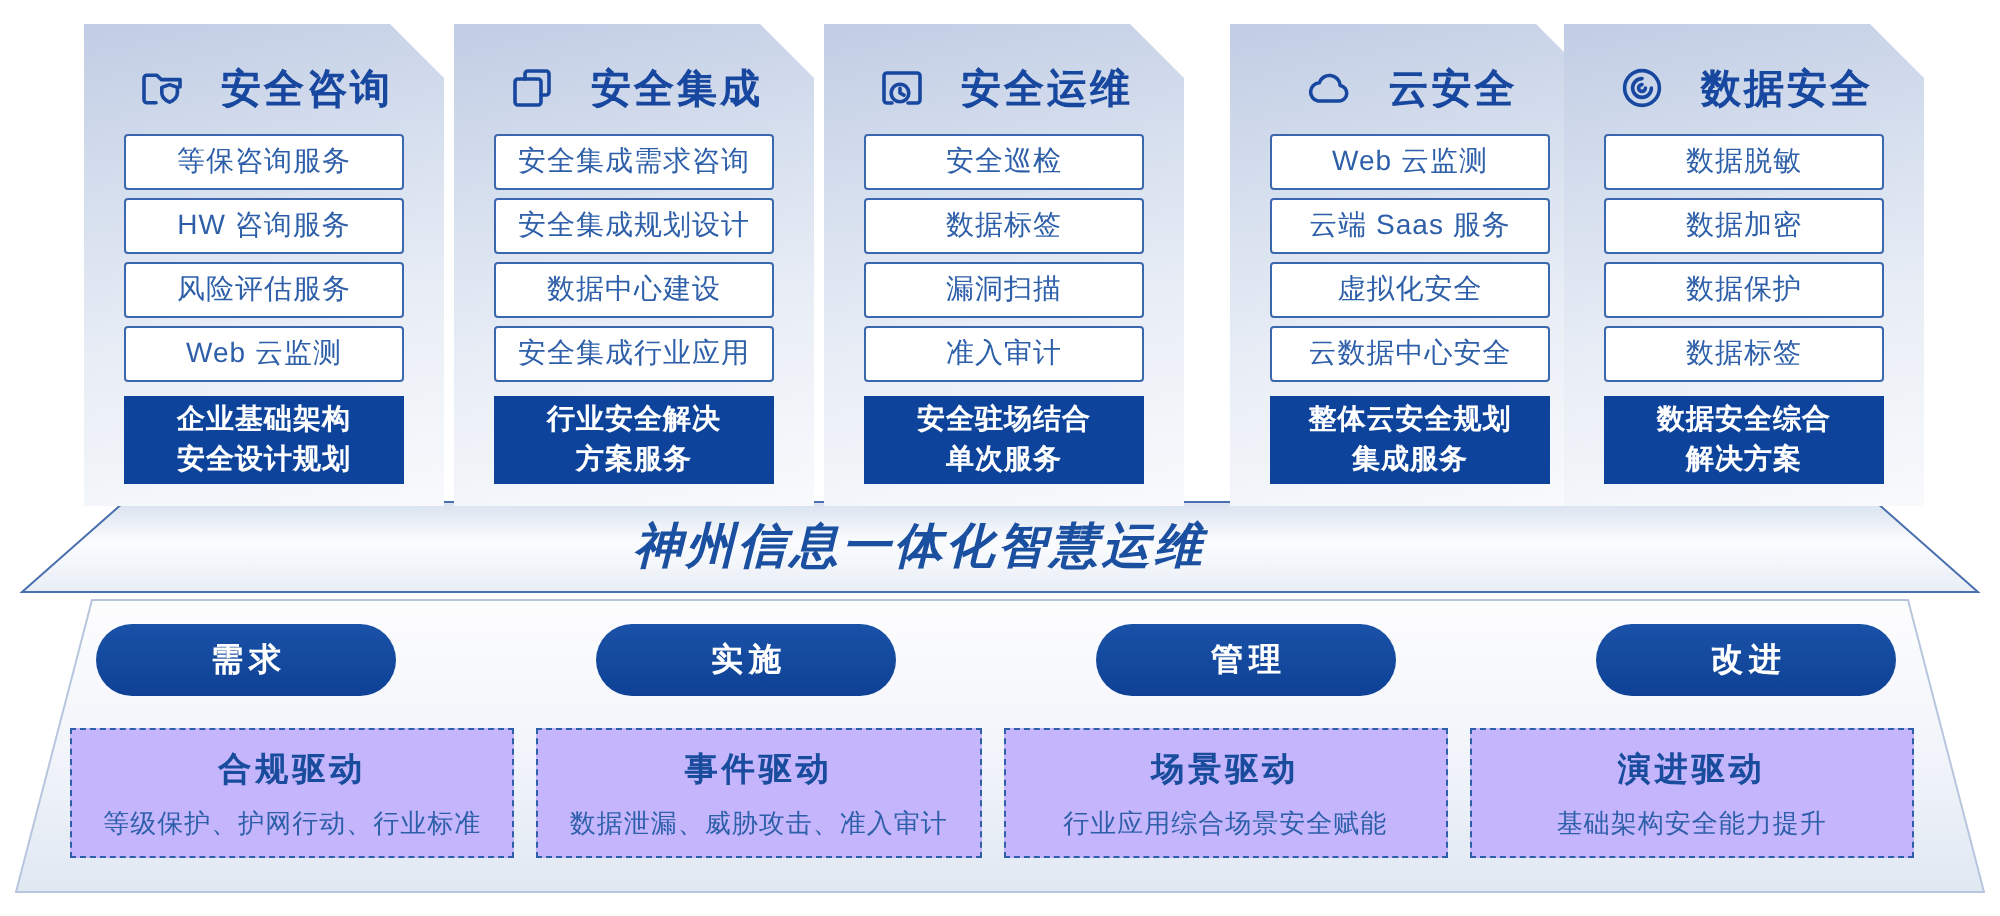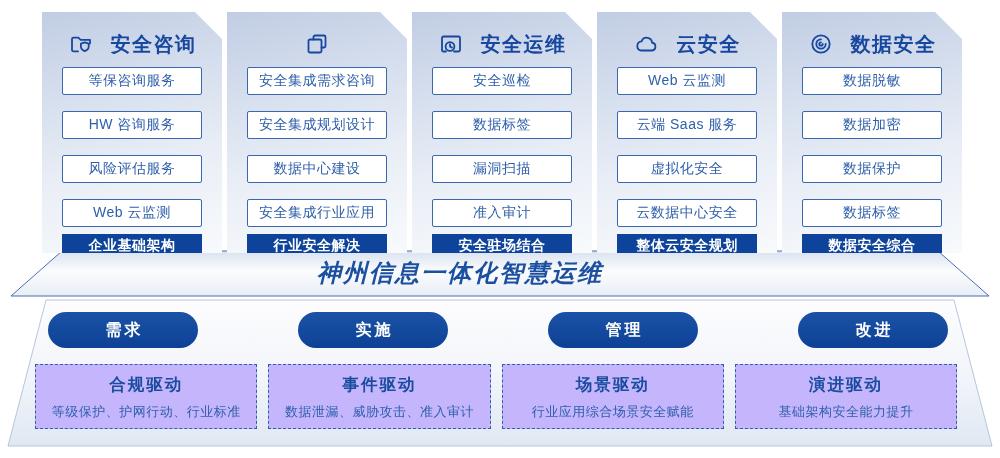--- a/index.html
+++ b/index.html
@@ -9,21 +9,21 @@
   }
   
   .card{
     position:absolute;top:12px;width:180px;height:241px;z-index:2;
     background:linear-gradient(168deg,#c1cde4 0%,#d6dfee 32%,#e9eef6 62%,#f8fafc 100%);
     clip-path:polygon(0 0,153px 0,180px 27px,180px 241px,0 241px);
   }
   .card-header{display:flex;align-items:center;justify-content:center;gap:17px;margin-top:17px;height:30px;}
   .card-title{font-size:20px;font-weight:bold;color:#17479E;letter-spacing:1.5px;}
   .card-icon{flex:0 0 auto;}
-  .card-items{margin:8px 20px 0;display:flex;flex-direction:column;gap:16px;}
+  .card-items{margin:8px 20px 0;display:flex;flex-direction:column;gap:4px;}
   .item{
     height:28px;background:#ffffff;border:1px solid #3A67AE;border-radius:2px;
     display:flex;align-items:center;justify-content:center;
     font-size:14px;color:#2E5FA9;letter-spacing:0.5px;box-sizing:border-box;
   }
   .card-highlight{
     margin:7px 20px 0;height:44px;background:#0D439A;color:#ffffff;
     display:flex;align-items:center;justify-content:center;text-align:center;
     font-size:14px;font-weight:bold;line-height:1.4;white-space:pre-line;letter-spacing:0.5px;
   }
@@ -102,20 +102,21 @@
   </div>
 
   <div class="card" style="left:227px">
     <div class="card-header">
       <svg class="card-icon" width="26" height="26" viewBox="0 0 26 26">
         <g fill="none" stroke="#17479E" stroke-width="1.8" stroke-linejoin="round" stroke-linecap="round">
           <path d="M9.5 8.5 V6 a1.5 1.5 0 0 1 1.5 -1.5 H20 A1.5 1.5 0 0 1 21.5 6 v9 a1.5 1.5 0 0 1 -1.5 1.5 h-2.5"></path>
           <rect x="4.5" y="8.5" width="13" height="13" rx="1.5"></rect>
         </g>
       </svg>
+      <span class="card-title">安全集成</span>
     </div>
     <div class="card-items">
       <div class="item">安全集成需求咨询</div>
       <div class="item">安全集成规划设计</div>
       <div class="item">数据中心建设</div>
       <div class="item">安全集成行业应用</div>
     </div>
     <div class="card-highlight">行业安全解决
 方案服务</div>
   </div>
@@ -134,21 +135,21 @@
     <div class="card-items">
       <div class="item">安全巡检</div>
       <div class="item">数据标签</div>
       <div class="item">漏洞扫描</div>
       <div class="item">准入审计</div>
     </div>
     <div class="card-highlight">安全驻场结合
 单次服务</div>
   </div>
 
-  <div class="card" style="left:597px">
+  <div class="card" style="left:615px">
     <div class="card-header">
       <svg class="card-icon" width="26" height="26" viewBox="0 0 26 26">
         <g fill="none" stroke="#17479E" stroke-width="1.8" stroke-linejoin="round" stroke-linecap="round">
           <path d="M8 19.5 h10.6 a3.9 3.9 0 0 0 .5 -7.75 A5.4 5.4 0 0 0 8.6 10.4 a4.6 4.6 0 0 0 -0.6 9.1 z"></path>
         </g>
       </svg>
       <span class="card-title">云安全</span>
     </div>
     <div class="card-items">
       <div class="item">Web 云监测</div>

